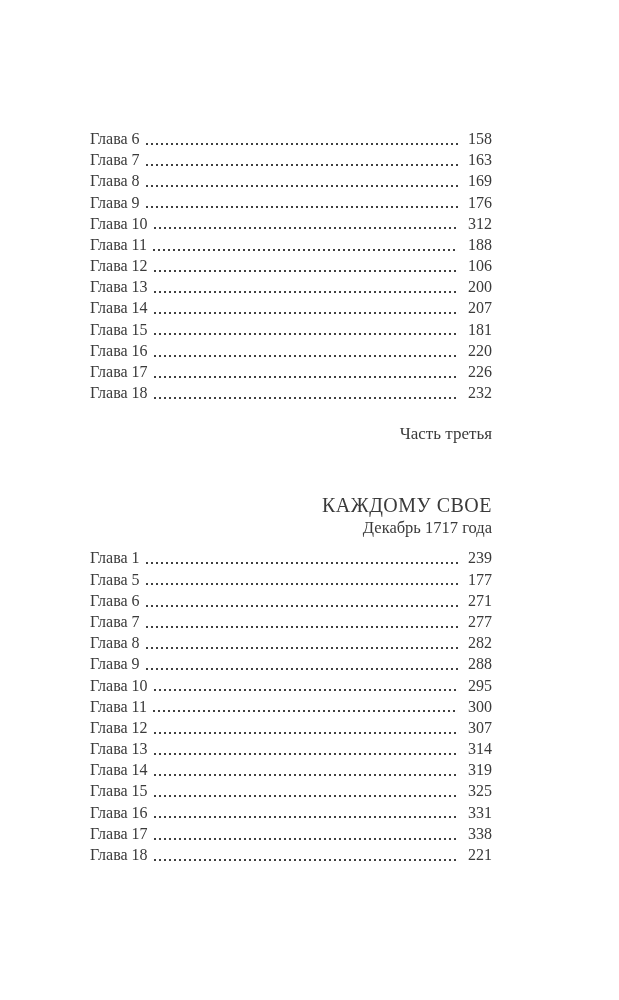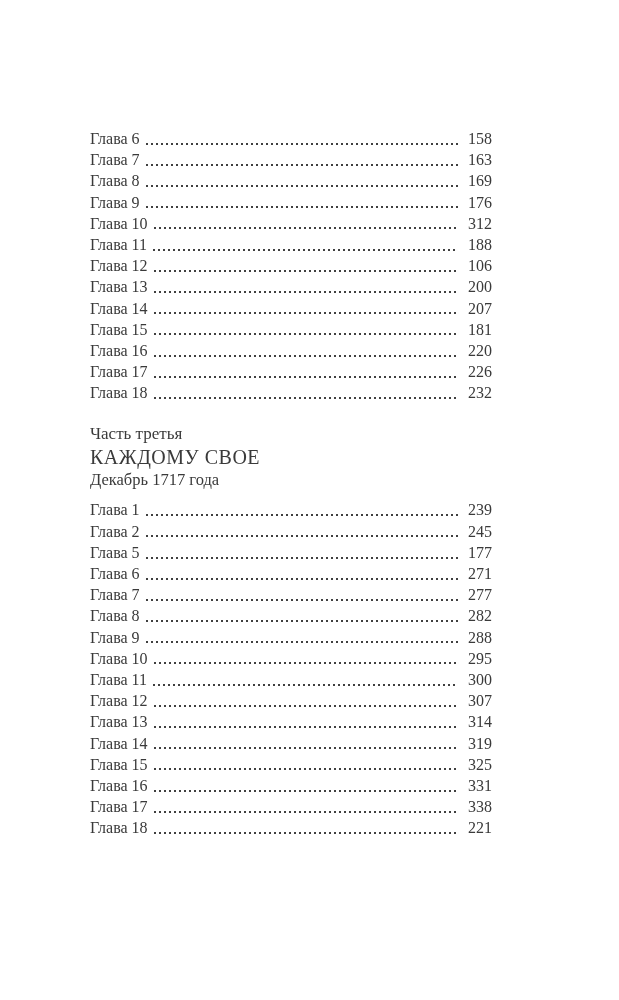--- a/index.html
+++ b/index.html
@@ -19,21 +19,21 @@
     width: 619px;
     height: 1000px;
     padding: 128px 127px 0 90px;
     background: #ffffff;
   }
   .toc-list {
     width: 100%;
   }
   .toc-row {
     display: flex;
-    align-items: flex-start;
+    align-items: flex-end;
     height: 21.2px;
     line-height: 21.2px;
     font-size: 16px;
     white-space: nowrap;
   }
   .toc-label {
     flex: 0 0 auto;
   }
   .leader {
     flex: 1 1 auto;
@@ -43,32 +43,33 @@
     background-image: radial-gradient(circle at 1px 1px, #3f3f3f 1.05px, rgba(0,0,0,0) 1.45px);
     background-size: 5px 2px;
     background-repeat: repeat-x;
   }
   .pagenum {
     flex: 0 0 auto;
     min-width: 30px;
     text-align: right;
   }
   .heading {
-    text-align: left;
+    text-align: right;
     margin-top: 20px;
     margin-bottom: 8px;
   }
   .heading .part {
     font-size: 17px;
     line-height: 22px;
   }
   .heading .title {
     font-size: 20px;
     line-height: 24px;
     letter-spacing: 0.5px;
+    margin-top: 48px;
   }
   .heading .subtitle {
     font-size: 16.5px;
     line-height: 22px;
   }
 </style>
 </head>
 <body>
 
 <div class="page">
@@ -157,25 +158,20 @@
     <div class="title">КАЖДОМУ СВОЕ</div>
     <div class="subtitle">Декабрь 1717 года</div>
   </div>
 <div class="toc-list">
   <div class="toc-row">
     <span class="toc-label">Глава 1</span>
     <span class="leader"></span>
     <span class="pagenum">239</span>
   </div>
 
-  <div class="toc-row">
-    <span class="toc-label">Глава 2</span>
-    <span class="leader"></span>
-    <span class="pagenum">245</span>
-  </div>
 
 
 
   <div class="toc-row">
     <span class="toc-label">Глава 5</span>
     <span class="leader"></span>
     <span class="pagenum">177</span>
   </div>
 
   <div class="toc-row">

